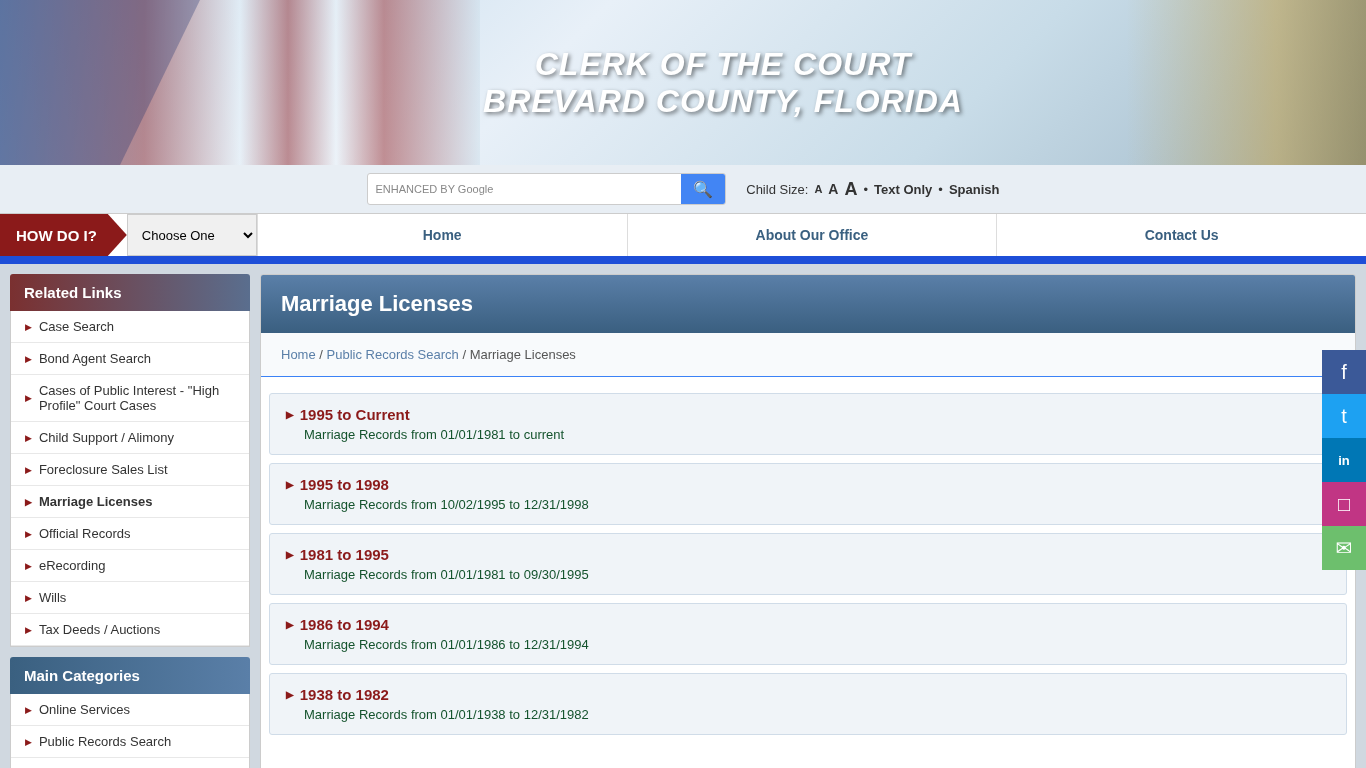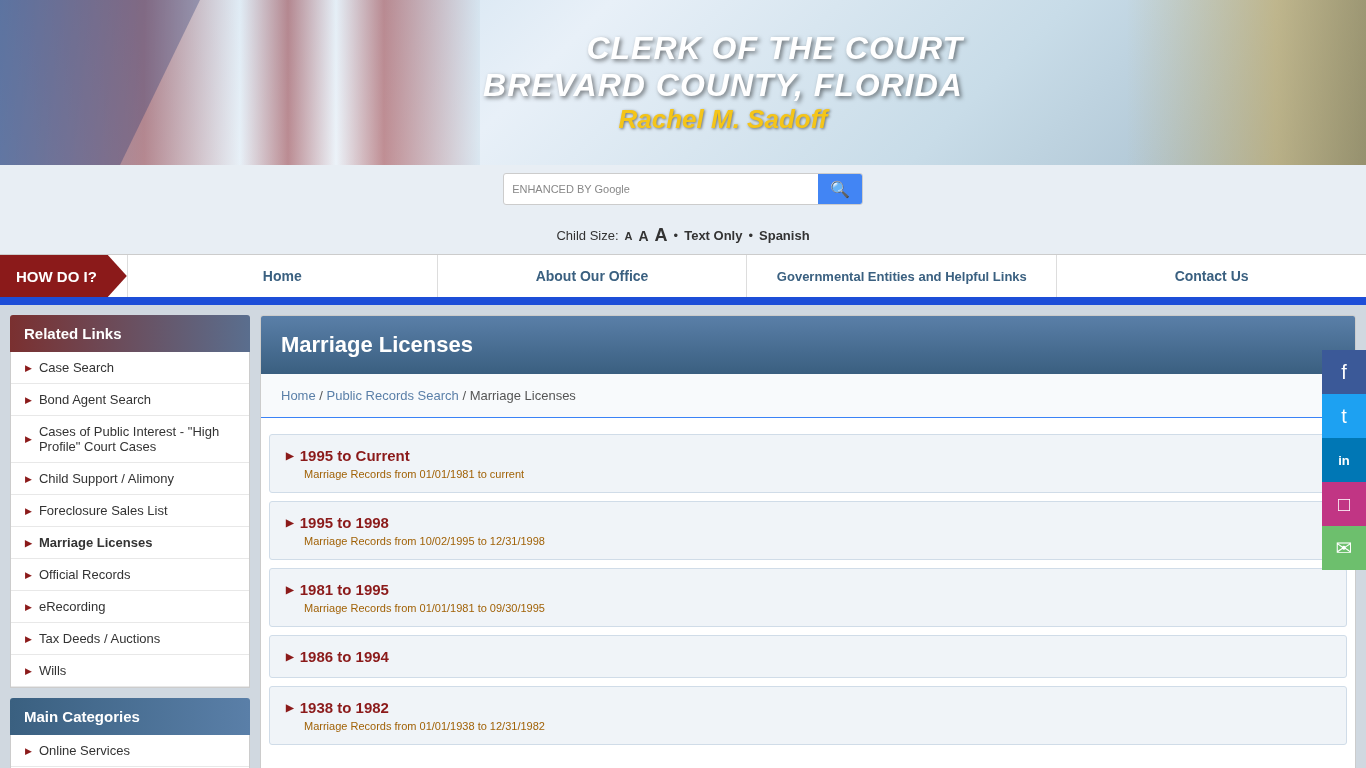--- a/index.html
+++ b/index.html
@@ -41,21 +41,20 @@
       z-index: 2;
       margin-left: 80px;
     }
     .header-title-block .line1 {
       font-size: 32px;
       font-weight: 900;
       color: #fff;
       text-shadow: 2px 2px 4px rgba(0,0,0,0.5);
       letter-spacing: 1px;
       font-style: italic;
-      text-align: right;
     }
     .header-title-block .line2 {
       font-size: 32px;
       font-weight: 900;
       color: #fff;
       text-shadow: 2px 2px 4px rgba(0,0,0,0.5);
       letter-spacing: 1px;
       font-style: italic;
     }
     .header-title-block .line3 {
@@ -77,21 +76,20 @@
 
     
     .search-bar {
       background: #e8eef4;
       padding: 8px 0;
       display: flex;
       align-items: center;
       justify-content: center;
       gap: 20px;
       border-bottom: 1px solid #ccc;
-      flex-direction: column;
     }
     .google-search-box {
       display: flex;
       align-items: center;
       border: 1px solid #ccc;
       background: #fff;
       border-radius: 3px;
       overflow: hidden;
       height: 32px;
     }
@@ -282,22 +280,22 @@
       display: flex;
       align-items: center;
       gap: 6px;
     }
     .record-item-title:before {
       content: '▶';
       font-size: 10px;
       color: #8b1a1a;
     }
     .record-item-desc {
-      color: #a16207;
-      font-size: 11px;
+      color: #14532d;
+      font-size: 13px;
       margin-top: 4px;
       padding-left: 18px;
     }
 
     
     .social-bar {
       position: fixed;
       right: 0;
       top: 350px;
       display: flex;
@@ -323,21 +321,20 @@
   </style>
 </head>
 <body>
 
 <div class="header">
   <div class="header-flag"></div>
   <div class="header-stars"></div>
   <div class="header-title-block">
     <div class="line1">CLERK OF THE COURT</div>
     <div class="line2">BREVARD COUNTY, FLORIDA</div>
-    <div class="line3">Rachel M. Sadoff</div>
   </div>
   <div class="header-eagle"></div>
 </div>
 
 <div class="search-bar">
   <div class="google-search-box">
     <span class="google-label">ENHANCED BY Google</span>
     <input type="text" style="">
     <button class="google-search-btn">🔍</button>
   </div>
@@ -348,43 +345,45 @@
     <a style="font-size:18px;font-weight:bold">A</a>
     <span class="dot">•</span>
     <a>Text Only</a>
     <span class="dot">•</span>
     <a>Spanish</a>
   </div>
 </div>
 
 <div class="nav-bar">
   <div class="how-do-i">HOW DO I?</div>
+  <select class="how-do-i-select">
+    <option>Choose One</option>
+  </select>
   <div class="nav-links">
     <a class="nav-link">Home</a>
     <a class="nav-link">About Our Office</a>
-    <a class="nav-link" style="text-align:center;font-size:13px;">Governmental Entities and Helpful Links</a>
     <a class="nav-link">Contact Us</a>
   </div>
 </div>
 
 <div class="main-layout">
 
   <div class="sidebar">
     <div class="sidebar-section-title">Related Links</div>
     <div class="sidebar-links">
       <a class="sidebar-link">Case Search</a>
       <a class="sidebar-link">Bond Agent Search</a>
       <a class="sidebar-link">Cases of Public Interest - "High Profile" Court Cases</a>
       <a class="sidebar-link">Child Support / Alimony</a>
       <a class="sidebar-link">Foreclosure Sales List</a>
       <a class="sidebar-link active">Marriage Licenses</a>
       <a class="sidebar-link">Official Records</a>
       <a class="sidebar-link">eRecording</a>
+      <a class="sidebar-link">Wills</a>
       <a class="sidebar-link">Tax Deeds / Auctions</a>
-      <a class="sidebar-link">Wills</a>
     </div>
 
     <div class="sidebar-section-title2">Main Categories</div>
     <div class="sidebar-links">
       <a class="sidebar-link">Online Services</a>
       <a class="sidebar-link">Public Records Search</a>
       <a class="sidebar-link">Courts</a>
     </div>
   </div>
 
@@ -405,20 +404,21 @@
       <div class="record-item">
         <div class="record-item-title">1995 to 1998</div>
         <div class="record-item-desc">Marriage Records from 10/02/1995 to 12/31/1998</div>
       </div>
       <div class="record-item">
         <div class="record-item-title">1981 to 1995</div>
         <div class="record-item-desc">Marriage Records from 01/01/1981 to 09/30/1995</div>
       </div>
       <div class="record-item">
         <div class="record-item-title">1986 to 1994</div>
+        <div class="record-item-desc">Marriage Records from 01/01/1986 to 12/31/1994</div>
       </div>
       <div class="record-item">
         <div class="record-item-title">1938 to 1982</div>
         <div class="record-item-desc">Marriage Records from 01/01/1938 to 12/31/1982</div>
       </div>
     </div>
   </div>
 </div>
 
 <div class="social-bar">

